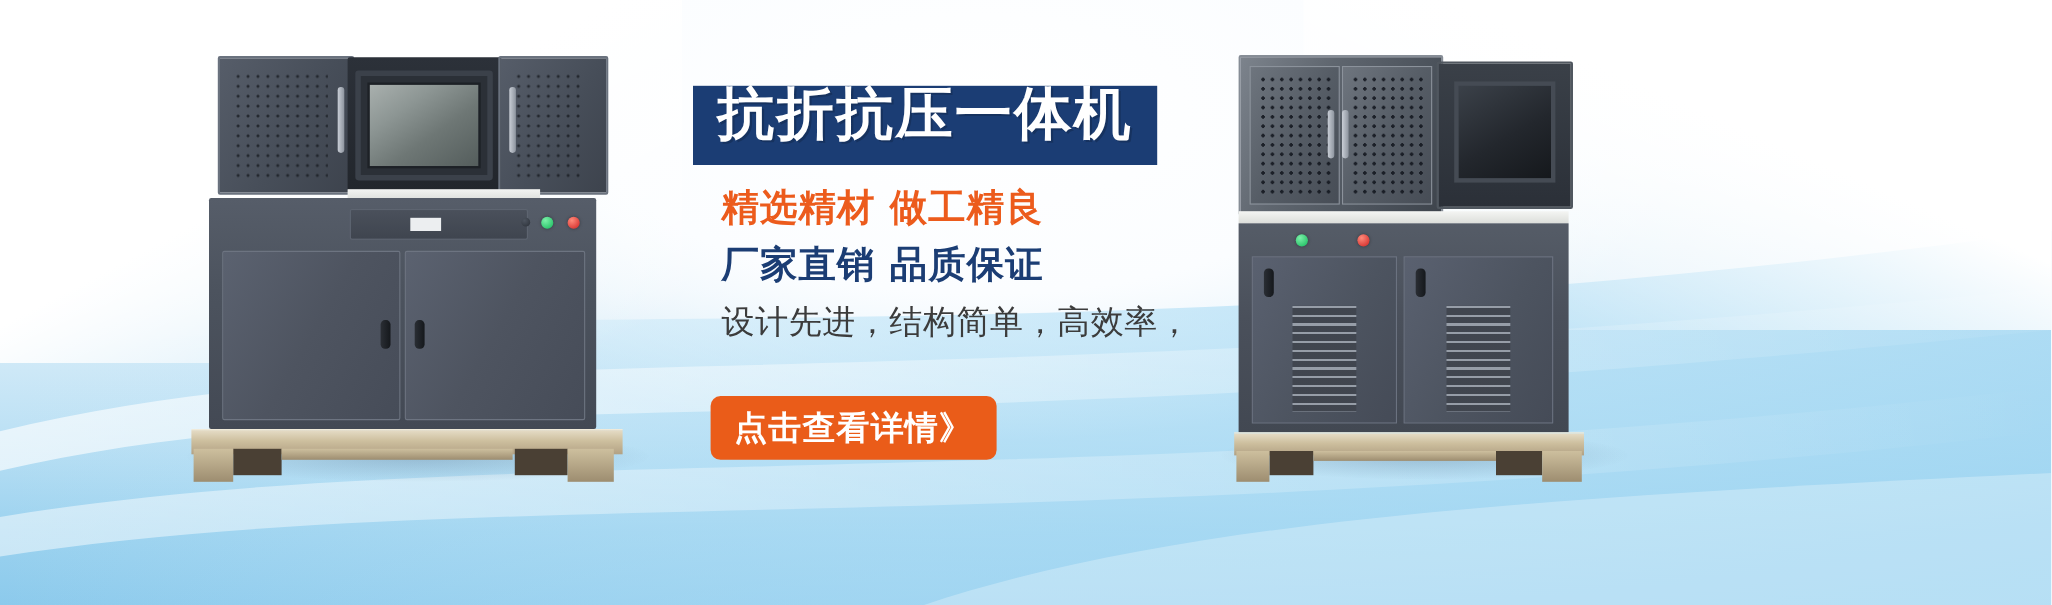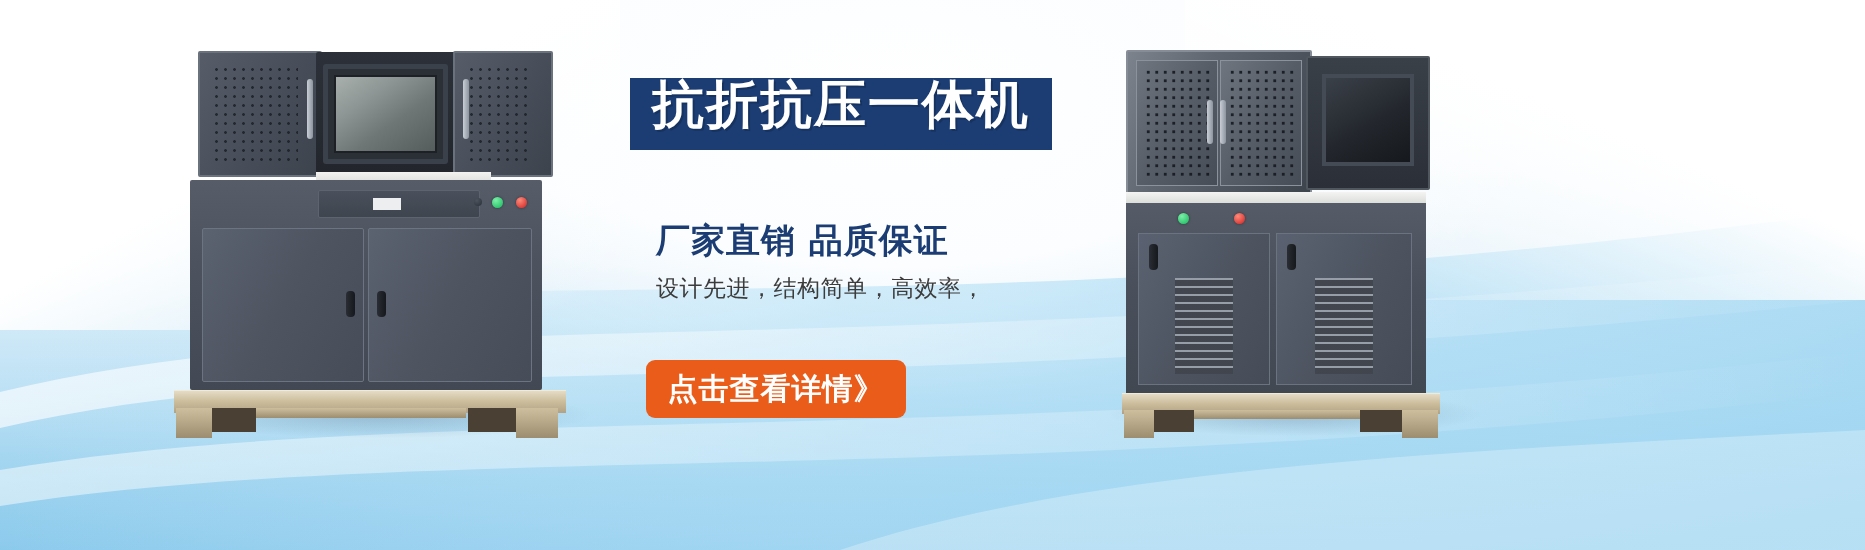--- a/index.html
+++ b/index.html
@@ -95,21 +95,21 @@
     font-size: 34px;
     font-weight: 700;
     color: #1b3d74;
     letter-spacing: 1px;
     white-space: nowrap;
   }
 
   .desc {
     position: absolute;
     left: 38px;
-    font-size: 23px;
+    font-size: 30px;
     color: #3c3c3c;
     font-weight: 400;
     letter-spacing: 0.5px;
     white-space: nowrap;
   }
   .desc-1 { top: 213px; }
   .desc-2 { top: 256px; }
 
   .cta {
     position: absolute;
@@ -384,20 +384,21 @@
     <div class="pallet-leg" style="left:88px; top:366px; width:210px; height:10px;"></div>
     <div class="pallet-leg" style="left:348px; top:366px; width:42px; height:30px;"></div>
   </div>
 
   <div class="content">
 
     <div class="title-band">
       <span class="title-text">抗折抗压一体机</span>
     </div>
 
+    <div class="sub-orange">精选精材 做工精良</div>
     <div class="sub-navy">厂家直销 品质保证</div>
 
     <div class="desc desc-1">设计先进，结构简单，高效率，</div>
 
     <button class="cta">
       <span class="cta-text">点击查看详情》</span>
     </button>
   </div>
 
   <div class="ground-shadow" style="left:1110px; top:392px; width:370px; height:44px;"></div>

